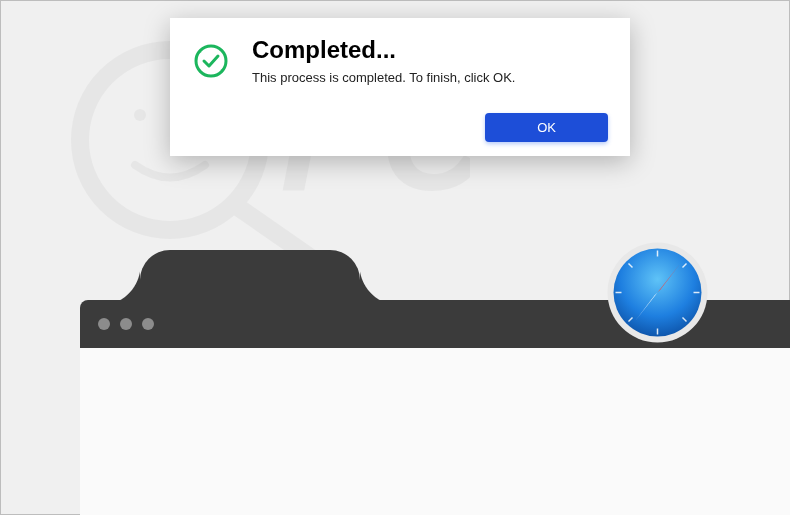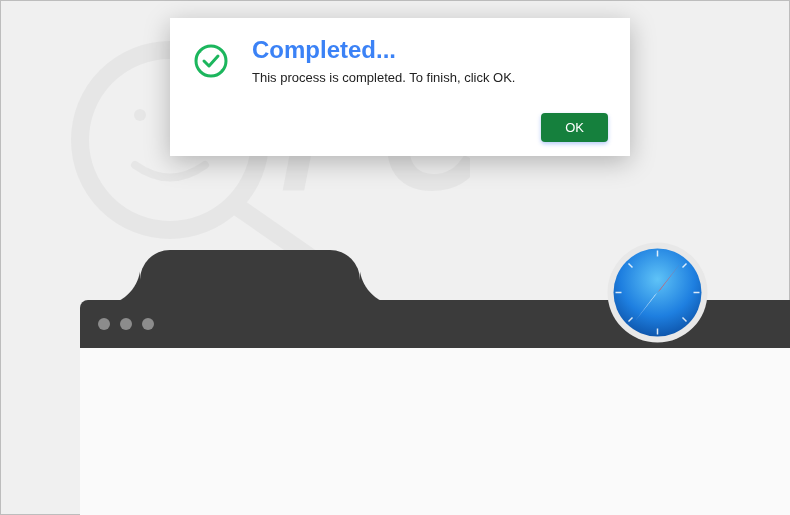--- a/index.html
+++ b/index.html
@@ -119,38 +119,38 @@
     display: flex;
     align-items: flex-start;
     padding-top: 6px;
   }
   .dialog .body-col {
     flex: 1;
   }
   .dialog h1 {
     font-size: 24px;
     font-weight: 800;
-    color: #3b82f6;
+    color: #000000;
     margin-bottom: 6px;
   }
   .dialog p {
     font-size: 13px;
     color: #222;
     margin-bottom: 28px;
   }
   .dialog .btn-row {
     display: flex;
     justify-content: flex-end;
   }
   .dialog button {
-    background: #15803d;
+    background: #1d4ed8;
     color: #fff;
     border: none;
     border-radius: 4px;
-    padding: 7px 24px;
+    padding: 7px 52px;
     font-size: 13px;
     cursor: pointer;
     box-shadow: 0 2px 4px rgba(74,125,240,0.4);
   }
 </style>
 </head>
 <body>
 
 <div class="frame"></div>
 

